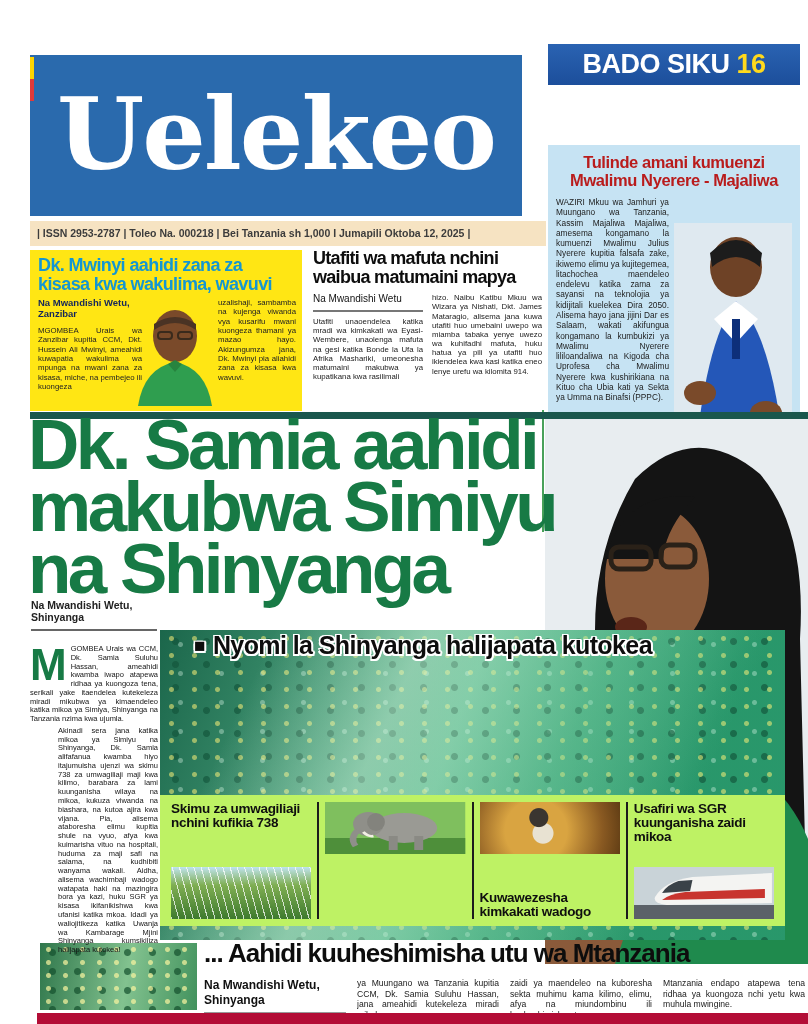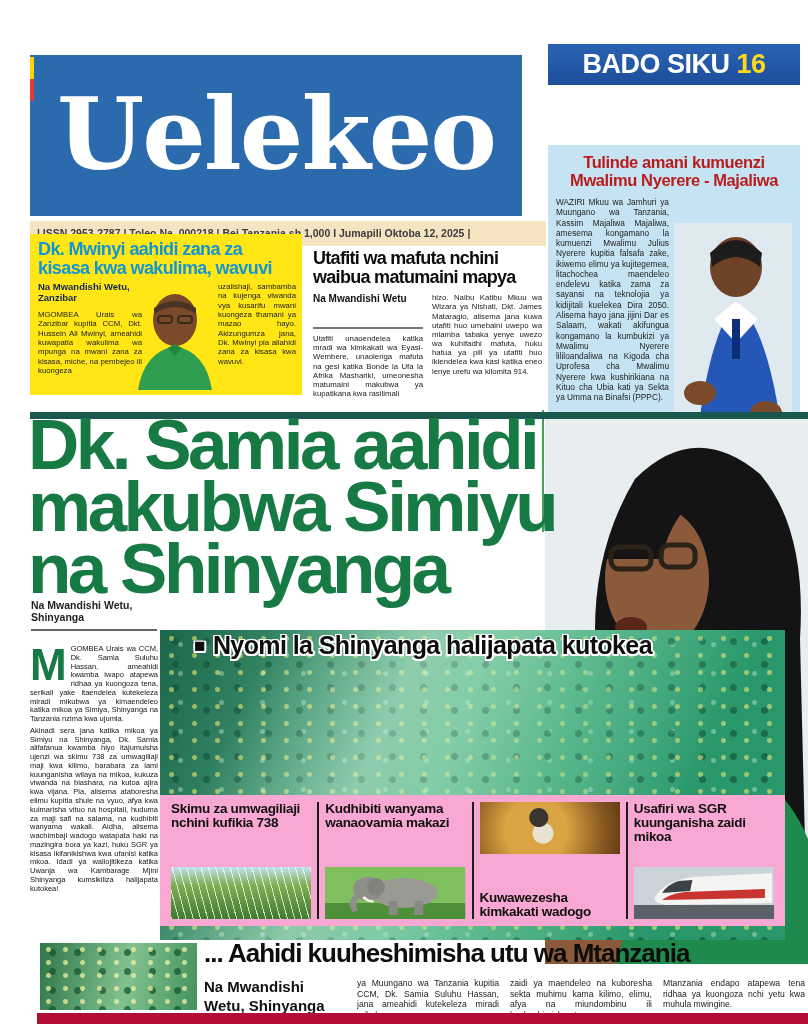--- a/index.html
+++ b/index.html
@@ -35,33 +35,33 @@
   
   .right-panel { left:548px; top:145px; width:252px; height:388px; background:#c6e3f3; padding:8px 8px 6px; }
   .rp-headline { font-size:16.5px; font-weight:800; color:#b91c1c; text-align:center;
     line-height:1.12; letter-spacing:-0.4px; }
   .rp-body { margin-top:7px; font-size:8.3px; line-height:1.24; color:#1c1c1c;
     text-align:justify; height:330px; overflow:hidden; }
   .rp-photo { float:right; width:118px; height:260px; margin:26px 0 0 5px; }
   .green-gutter { left:542px; top:250px; width:2px; height:282px; background:#49a15a; }
 
   
-  .left-article { left:30px; top:234px; width:272px; height:161px; background:#ffe614; padding:6px 8px; }
+  .left-article { left:30px; top:250px; width:272px; height:161px; background:#ffe614; padding:6px 8px; }
   .la-headline { font-size:18px; font-weight:800; color:#1496d2; line-height:1.05; letter-spacing:-0.6px; }
   .la-byline { position:absolute; left:8px; top:48px; width:110px; font-size:9.5px; font-weight:800; color:#14265c; line-height:1.15; }
   .la-col1 { position:absolute; left:8px; top:76px; width:104px; font-size:7.8px; line-height:1.2; text-align:justify; color:#222; }
   .la-col2 { position:absolute; left:188px; top:48px; width:78px; font-size:7.8px; line-height:1.2; text-align:justify; color:#222; }
   .la-photo { position:absolute; left:104px; top:52px; width:82px; height:104px; }
 
   
   .center-article { left:309px; top:247px; width:237px; height:163px; background:#fff; padding:2px 4px; }
   .ca-headline { font-size:18px; font-weight:800; color:#0d0d0d; line-height:1.06; letter-spacing:-0.7px; }
   .ca-cols { display:flex; margin-top:6px; gap:9px; }
   .ca-col { width:110px; font-size:7.8px; line-height:1.18; text-align:justify; color:#1a1a1a; overflow:hidden; height:108px; }
-  .ca-byline { font-size:10px; font-weight:700; color:#111; border-bottom:2px solid #777; padding-bottom:22px; margin-bottom:5px; }
+  .ca-byline { font-size:10px; font-weight:400; color:#111; border-bottom:2px solid #777; padding-bottom:5px; margin-bottom:5px; }
 
   
   .teal-rule { left:30px; top:412px; width:778px; height:7px; background:#1a574d; }
 
   
   .samia-photo { left:545px; top:419px; width:263px; height:545px; }
   .main-headline { left:28px; top:414px; z-index:6; color:#177a45; font-weight:800;
     font-size:71px; line-height:62px; letter-spacing:-3.5px; }
   .main-byline { left:31px; top:599px; width:126px; z-index:6; font-size:10.5px; font-weight:800;
     color:#222; line-height:1.15; border-bottom:2px solid #666; padding-bottom:6px; }
@@ -75,24 +75,24 @@
     background-size:23px 17px, 31px 23px, 41px 29px, 100% 100%; }
   .crowd-photo::after { content:""; position:absolute; inset:0;
     background:linear-gradient(115deg, transparent 15%, rgba(205,240,215,.5) 35%, rgba(120,205,160,.35) 60%, transparent 80%); }
   .subhead { left:168px; top:631px; z-index:7; font-size:25px; font-weight:800; color:#0d0d0d; letter-spacing:-0.6px;
     text-shadow:-1.5px -1.5px 0 #fff, 1.5px -1.5px 0 #fff, -1.5px 1.5px 0 #fff, 1.5px 1.5px 0 #fff, 0 2px 0 #fff, 2px 0 0 #fff;padding-left:26px; }
   .subhead .bullet { font-size:19px; vertical-align:2px; margin-right:8px; }
   .main-body { left:30px; top:645px; width:128px; height:313px; z-index:3; overflow:hidden;
     font-size:7.5px; line-height:1.17; text-align:justify; color:#151515; }
   .main-body .dropcap { float:left; font-size:44px; line-height:36px; font-weight:800;
     color:#177a45; margin:2px 4px 0 0; }
-  .main-body p + p { margin-top:3px; }
-
-  
-  .promo-band { left:160px; top:795px; width:625px; height:131px; background:#f9a8d4; z-index:5;
+  .main-body p + p { margin-top:3px;margin-left:28px; }
+
+  
+  .promo-band { left:160px; top:795px; width:625px; height:131px; background:#bef264; z-index:5;
     display:flex; padding:7px 5px; }
   .promo-item { flex:1; padding:0 6px; display:flex; flex-direction:column; justify-content:space-between; }
   .promo-item + .promo-item { border-left:2px solid #1c1c1c; }
   .promo-label { font-size:13.5px; font-weight:800; line-height:1.05; letter-spacing:-0.3px; color:#0f0f0f; }
   .promo-photo { height:52px; width:100%; }
   .ph-irrigation { background:
       repeating-linear-gradient(75deg, rgba(255,255,255,.75) 0 1px, transparent 1px 7px),
       linear-gradient(180deg,#bfe3ee 0%, #7fae52 35%, #3e7a2e 100%); }
   .ph-factory { background:
       radial-gradient(circle at 30% 40%, rgba(240,235,220,.8) 0 9px, transparent 10px),
@@ -109,21 +109,21 @@
     background-color:#5aa86a;
     background-image:
       radial-gradient(circle, rgba(250,245,160,.7) 2px, transparent 3px),
       radial-gradient(circle, rgba(20,80,45,.7) 3px, transparent 4px),
       linear-gradient(100deg, rgba(40,110,70,.85), rgba(170,220,180,.5) 55%, rgba(60,140,90,.8)); 
     background-size:17px 13px, 25px 19px, 100% 100%; }
   .bottom-headline { left:204px; top:938px; width:604px; font-size:26px; font-weight:800;
     color:#0d0d0d; letter-spacing:-1px; }
   .bottom-cols { left:204px; top:978px; width:601px; display:flex; gap:11px; }
   .b-col { flex:1; font-size:8.6px; line-height:1.25; text-align:justify; color:#1a1a1a; height:36px; overflow:hidden; }
-  .b-byline { font-size:15px; font-weight:800; color:#111; border-bottom:1.5px solid #999;
+  .b-byline { font-size:12px; font-weight:800; color:#111; border-bottom:1.5px solid #999;
     padding-bottom:4px; margin-bottom:4px; text-align:left; }
   .crimson-bar { left:37px; top:1013px; width:771px; height:11px; background:#b30d36; }
 </style>
 </head>
 <body>
 
 <div class="page">
 
   <div class="abs masthead">
     <div class="title">Uelekeo</div>
@@ -222,21 +222,20 @@
     <p><span class="dropcap">M</span><span>GOMBEA Urais wa CCM, Dk. Samia Suluhu Hassan, ameahidi kwamba iwapo atapewa ridhaa ya kuongoza tena, serikali yake itaendelea kutekeleza miradi mikubwa ya kimaendeleo katika mikoa ya Simiya, Shinyanga na Tanzania nzima kwa ujumla.</span></p>
     <p>Akinadi sera jana katika mikoa ya Simiyu na Shinyanga, Dk. Samia alifafanua kwamba hiyo itajumuisha ujenzi wa skimu 738 za umwagiliaji maji kwa kilimo, barabara za lami kuunganisha wilaya na mikoa, kukuza viwanda na biashara, na kutoa ajira kwa vijana. Pia, alisema ataboresha elimu kupitia shule na vyuo, afya kwa kuimarisha vituo na hospitali, huduma za maji safi na salama, na kudhibiti wanyama wakali. Aidha, alisema wachimbaji wadogo watapata haki na mazingira bora ya kazi, huku SGR ya kisasa ikifanikishwa kwa ufanisi katika mkoa. Idadi ya waliojitikeza katika Uwanja wa Kambarage Mjini Shinyanga kumsikiliza halijapata kutokea!</p>
   </div>
 
   <div class="abs promo-band">
     <div class="promo-item">
       <div class="promo-label">Skimu za umwagiliaji nchini kufikia 738</div>
       <div class="promo-photo ph-irrigation"></div>
     </div>
     <div class="promo-item">
-      <div class="promo-label">Kudhibiti wanyama wanaovamia makazi</div>
       <svg class="promo-photo" viewBox="0 0 110 52" preserveAspectRatio="none">
         <rect width="110" height="52" fill="#7fbf5e"></rect>
         <rect y="36" width="110" height="16" fill="#4e8f3a"></rect>
         <ellipse cx="62" cy="26" rx="26" ry="15" fill="#9a9a94"></ellipse>
         <circle cx="34" cy="22" r="12" fill="#8f8f89"></circle>
         <path d="M26 28 q-7 8 -2 16" stroke="#8f8f89" stroke-width="5" fill="none"></path>
         <ellipse cx="40" cy="20" rx="7" ry="9" fill="#83837d"></ellipse>
         <rect x="50" y="34" width="7" height="14" fill="#8a8a84"></rect>
         <rect x="70" y="34" width="7" height="14" fill="#8a8a84"></rect>
         <path d="M30 30 q4 5 8 4" stroke="#f2efe4" stroke-width="2.5" fill="none"></path>

